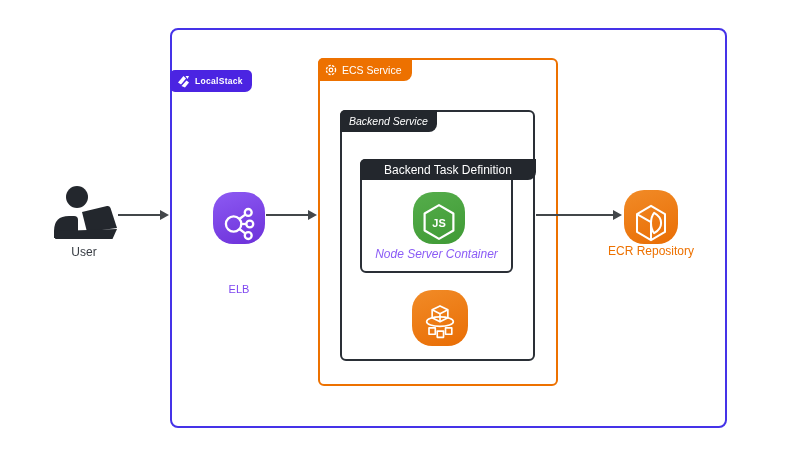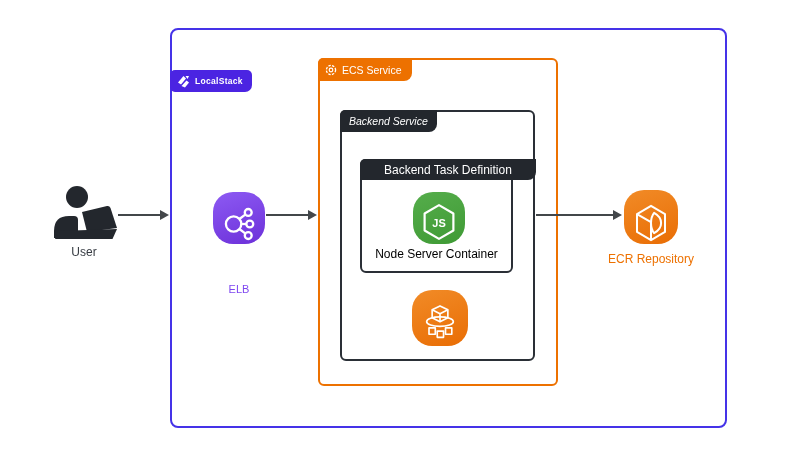--- a/index.html
+++ b/index.html
@@ -35,22 +35,22 @@
   .ecr-tile  { width:54px; height:54px; background:linear-gradient(160deg,#f18b27 0%,#e96d04 100%); }
 
   
   .node-block { position:absolute; display:flex; flex-direction:column; align-items:center; }
   .user-block { left:42px;  top:186px; width:84px; }
   .elb-block  { left:21px;  top:162px; width:92px;gap:33px; }   
   .ecr-block  { left:423px; top:160px; width:112px; }  
   .node-label { text-align:center; white-space:nowrap; }
   .lbl-user { margin-top:5px;  font-size:12px; color:#363b42; }
   .lbl-elb  { margin-top:6px;  font-size:11px; font-weight:500; color:#7e46f0; }
-  .lbl-ecr  { margin-top:8px;  font-size:12px; font-weight:500; color:#ed7100; }
-  .lbl-node { position:absolute; left:0; right:0; top:86px; font-size:12px; color:#000000; }
+  .lbl-ecr  {  font-size:12px; font-weight:500; color:#ed7100; }
+  .lbl-node { position:absolute; left:0; right:0; top:86px; font-size:12px; color:#8b5cf6;font-style:italic; }
 
   .node-icon-pos { position:absolute; left:51px; top:31px; }   
   .ecs-icon-pos  { position:absolute; left:70px; top:178px; }  
 
   
   .arrow { position:absolute; height:2px; background:#43474a; z-index:3; }
   .arrow::after { content:""; position:absolute; right:-9px; top:-4.5px; width:0; height:0;
                   border-left:9px solid #43474a;
                   border-top:5.5px solid transparent; border-bottom:5.5px solid transparent; }
   .arrow-1 { left:118px; top:214px; width:42px; }

